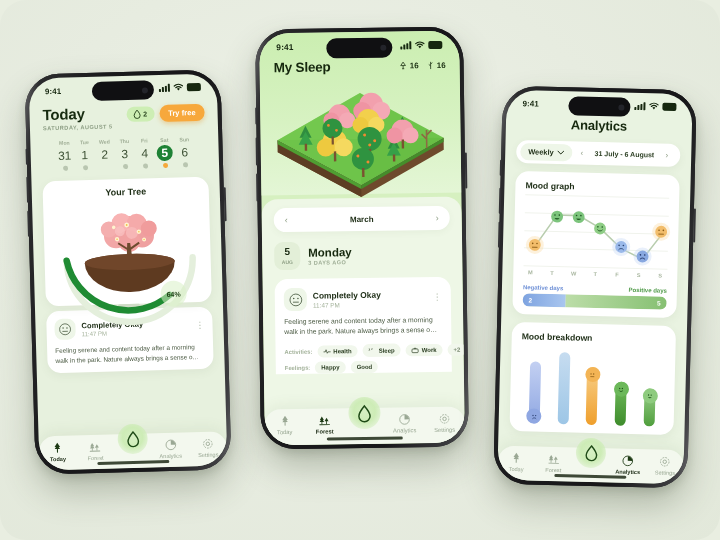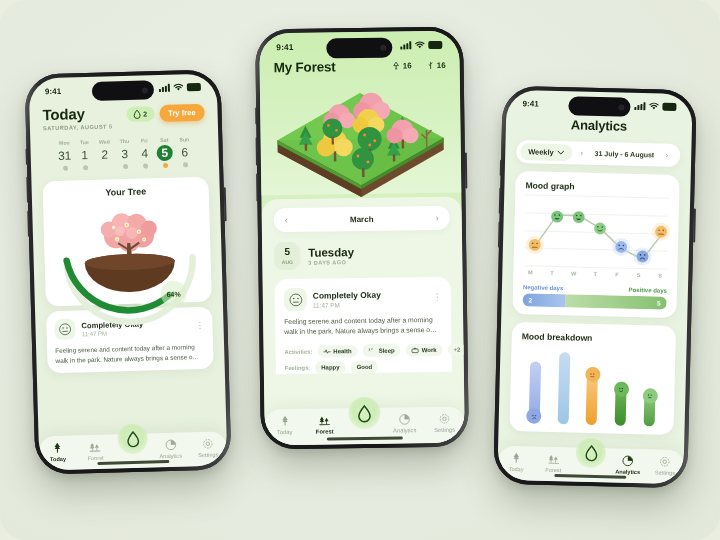--- a/index.html
+++ b/index.html
@@ -161,21 +161,21 @@
     left: 258px; top: 28px;
     transform: rotate(-0.8deg);
   }
   #p2 .screen { background:#d6f0c0; }
   #p2 .statusbar { height:21px; padding:7px 17px 0 17px; font-size:8.4px; }
   #p2 .island { top:6px; width:66px; height:20px; }
   #p2 .home-ind { width:76px; }
   .p2-top { background:linear-gradient(#cbeeb1 0%, #d7f2c2 55%, #e4f6d6 100%); padding:27px 14px 0 14px; }
   .p2-head { display:flex; align-items:center; justify-content:space-between; }
   .p2-title { font-size:13.5px; font-weight:700; color:#16280e; letter-spacing:-.2px; }
-  .p2-stats { display:flex; align-items:center; gap:16px; font-size:8px; font-weight:700; color:#1c3113; }
+  .p2-stats { display:flex; align-items:center; gap:9px; font-size:8px; font-weight:700; color:#1c3113; }
   .p2-stat { display:flex; align-items:center; gap:3px; }
   .forest-wrap { height:118px; display:flex; align-items:center; justify-content:center; margin-top:2px;}
 
   .p2-sheet { background:#eef7e6; border-radius:16px 16px 0 0; margin-top:4px; flex:1; padding:9px 12px 0 12px; position:relative;}
   .month-nav {
     background:#fff; border-radius:999px; height:24px;
     display:flex; align-items:center; justify-content:space-between;
     padding:0 11px; box-shadow:0 2px 7px rgba(80,100,65,.06);
   }
   .month-nav .chev { color:#8fa086; font-size:9px; }
@@ -490,21 +490,21 @@
             <path d="M2.9 4.1 A4 4 0 0 1 8.1 4.1" stroke="#16270f" stroke-width="1.2" fill="none" stroke-linecap="round"></path>
           </svg>
           <span class="batt"></span>
         </span>
       </div>
 
       <div class="app">
         <div class="app-body" style="display:flex;flex-direction:column;">
           <div class="p2-top">
             <div class="p2-head">
-              <div class="p2-title">My Forest</div>
+              <div class="p2-title">My Sleep</div>
               <div class="p2-stats">
                 <span class="p2-stat">
                   <svg width="7" height="9" viewBox="0 0 10 13">
                     <path d="M5 1 L8.4 6 H1.6 Z" fill="none" stroke="#1c3113" stroke-width="1.1"></path>
                     <path d="M3.4 10.6 H6.6" stroke="#1c3113" stroke-width="1.1"></path>
                     <path d="M5 6 V10.6" stroke="#1c3113" stroke-width="1.1"></path>
                   </svg>
                   <span>16</span>
                 </span>
                 <span class="p2-stat">
@@ -612,21 +612,21 @@
               <span class="mlabel">March</span>
               <span class="chev">›</span>
             </div>
 
             <div class="day-head">
               <div class="day-chip">
                 <span class="dnum2">5</span>
                 <span class="dmon">AUG</span>
               </div>
               <div>
-                <div class="day-name">Tuesday</div>
+                <div class="day-name">Monday</div>
                 <div class="day-ago">3 DAYS AGO</div>
               </div>
             </div>
 
             <div class="p2-entry">
               <div class="entry-top">
                 <div class="entry-emoji" style="width:23px;height:23px">
                   <svg width="14" height="14" viewBox="0 0 20 20">
                     <circle cx="10" cy="10" r="8.4" fill="none" stroke="#4a5b42" stroke-width="1.2"></circle>
                     <circle cx="7" cy="8" r="1.1" fill="#4a5b42"></circle>

